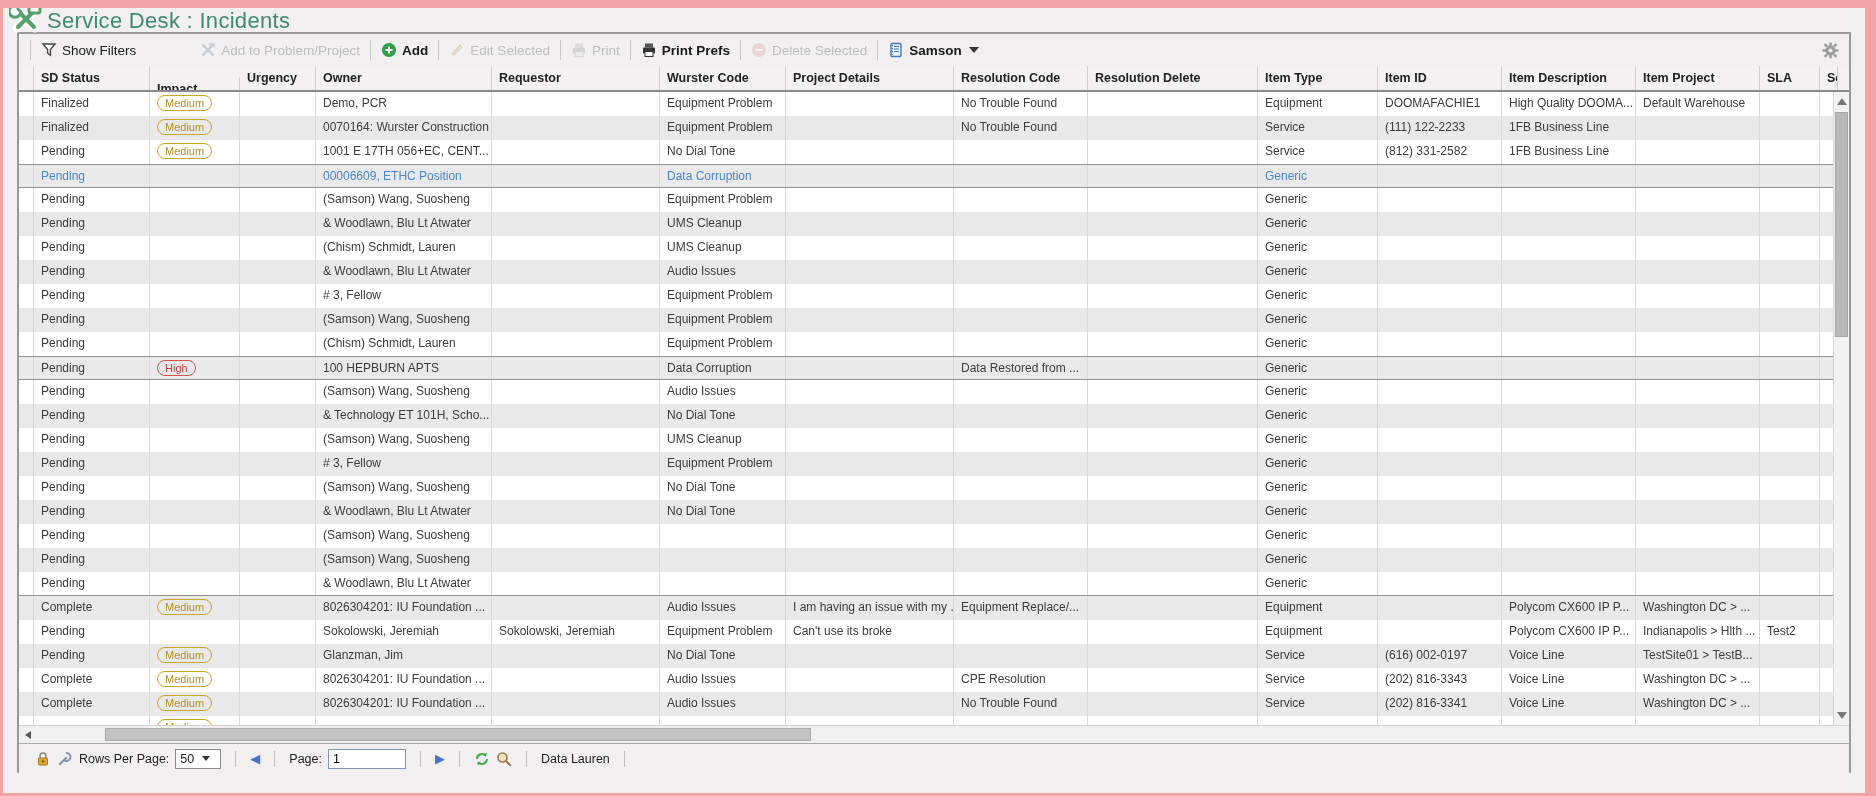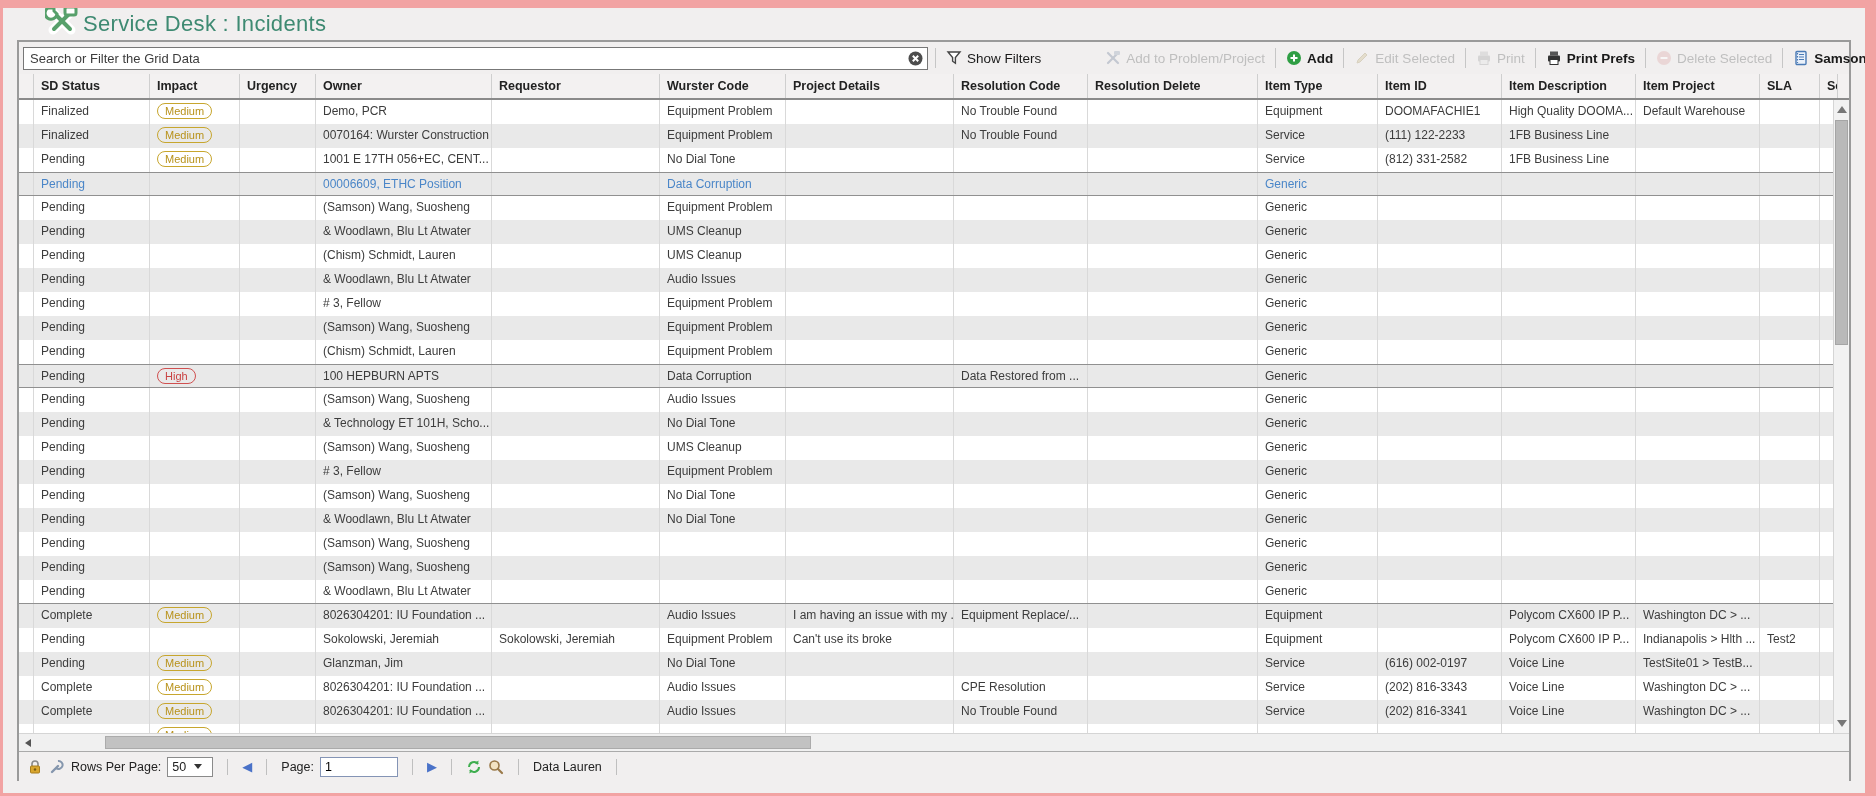--- a/index.html
+++ b/index.html
@@ -11,21 +11,21 @@
   .page{
     width:1876px; height:796px;
     border-top:8px solid #f2a3a3;
     border-right:11px solid #f2a3a3;
     border-left:3px solid #f2a3a3;
     border-bottom:3px solid #f2a3a3;
     background:#f1efef;
     overflow:hidden;
   }
   
-  .titlebar{ height:32px; display:flex; align-items:center; padding-left:6px;margin-left:36px; }
+  .titlebar{ height:24px; display:flex; padding-left:6px; }
   .app-icon{ width:34px; height:34px; margin-top:-6px; flex:none; }
   .titlebar h1{ font-size:22px; font-weight:500; color:#3e8a72; letter-spacing:.3px; margin-left:4px; }
   
   .panel{
     margin:0 14px; width:1834px; height:741px;
     border:2px solid #9a9a9a; background:#f1efef;
     display:flex; flex-direction:column;
   }
   
   .toolbar{ height:32px; flex:none; display:flex; align-items:center; padding:0 4px; }
@@ -85,21 +85,21 @@
   .varrow.up{ top:6px; border-bottom:7px solid #777; }
   .varrow.down{ bottom:6px; border-top:7px solid #777; }
   .vthumb{ position:absolute; top:20px; left:1px; width:13px; height:225px; background:#b9b9b9; border:1px solid #a5a5a5; }
   
   .hscroll{ height:18px; flex:none; position:relative; background:#f0f0f0; border-top:1px solid #d5d5d5; }
   .harrow{ position:absolute; left:6px; top:5px; width:0; height:0; border-top:4px solid transparent; border-bottom:4px solid transparent; border-right:6px solid #555; }
   .hthumb{ position:absolute; left:86px; top:2px; width:706px; height:13px; background:#c2c2c2; border:1px solid #ababab; }
   
   .statusbar{
     height:30px; flex:none; border-top:1px solid #aaa; background:#f1efef;
-    display:flex; align-items:center; padding:0 8px; font-size:12.5px; color:#222; gap:6px;
+    display:flex; align-items:center; padding:0 16px; font-size:12.5px; color:#222; gap:6px;
   }
   .sicon{ width:16px; height:16px; flex:none; }
   .sdiv{ width:1px; height:16px; background:#bfbfbf; margin:0 8px; flex:none; }
   .select{
     border:1px solid #8a8a8a; background:#fff; height:20px; min-width:46px;
     display:inline-flex; align-items:center; padding:0 4px; gap:8px; cursor:pointer;
   }
   .select .scaret{ width:0;height:0;border-left:4px solid transparent;border-right:4px solid transparent;border-top:5px solid #333; }
   .pageinput{
     width:78px; height:20px; border:1px solid #8494b5; background:#fff;
@@ -128,29 +128,20 @@
           <path d="M3 4 a6 6 0 1 0 9 6 l-3 -3 0 -3 -3 0 z"></path>
         </g>
       </svg>
     </span>
     <h1>Service Desk : Incidents</h1>
   </div>
 
   <div class="panel">
 
     <div class="toolbar">
-      <span class="searchwrap">
-        <input type="text" placeholder="Search or Filter the Grid Data" style="">
-        <span class="clear">
-          <svg viewBox="0 0 15 15">
-              <circle cx="7.5" cy="7.5" r="7" fill="#4d4d4d"></circle>
-          <path d="M4.8 4.8 L10.2 10.2 M10.2 4.8 L4.8 10.2" stroke="#fff" stroke-width="2"></path>
-            </svg>
-        </span>
-      </span>
       <span class="tdiv"></span>
 
       <button class="tbtn">
         <span class="icon">
           <svg viewBox="0 0 16 16">
               <path d="M2 2 h12 l-4.6 5.6 v5.6 l-2.8 -2 v-3.6 z" fill="#fff" stroke="#444" stroke-width="1.4"></path>
             </svg>
         </span>
         <span>Show Filters</span>
       </button>
@@ -252,21 +243,21 @@
           </g>
           <circle cx="8.5" cy="8.5" r="2.1" fill="#f1efef"></circle>
         </svg>
       </span>
     </div>
 
     <div class="grid">
       <div class="ghead">
           <div class="hcell" style="width: 10px;"></div>
           <div class="hcell" style="width: 116px;">SD Status</div>
-          <div class="hcell" style="width: 90px;">Impact</div>
+          <div class="hcell" style="width: 90px; margin-top: 11px;">Impact</div>
           <div class="hcell" style="width: 76px;">Urgency</div>
           <div class="hcell" style="width: 176px;">Owner</div>
           <div class="hcell" style="width: 168px;">Requestor</div>
           <div class="hcell" style="width: 126px;">Wurster Code</div>
           <div class="hcell" style="width: 168px;">Project Details</div>
           <div class="hcell" style="width: 134px;">Resolution Code</div>
           <div class="hcell" style="width: 170px;">Resolution Delete</div>
           <div class="hcell" style="width: 120px;">Item Type</div>
           <div class="hcell" style="width: 124px;">Item ID</div>
           <div class="hcell" style="width: 134px;">Item Description</div>

